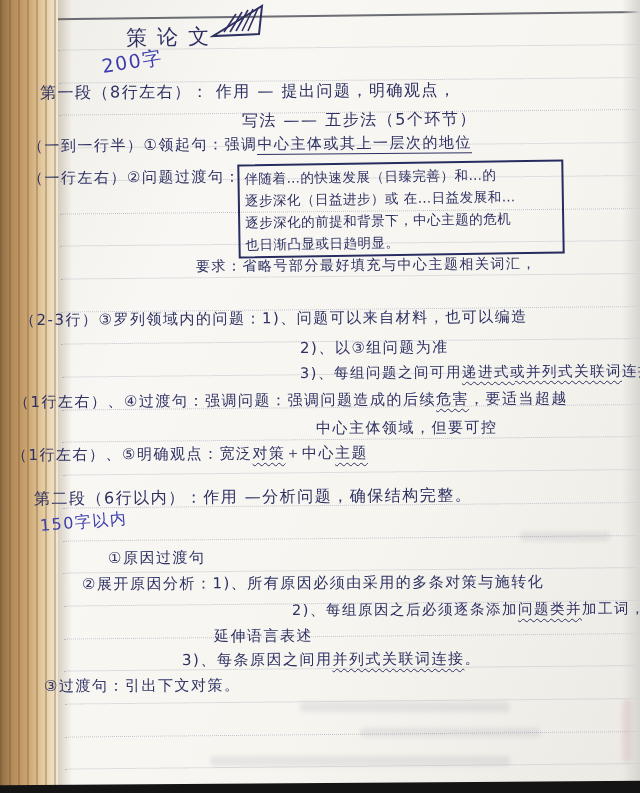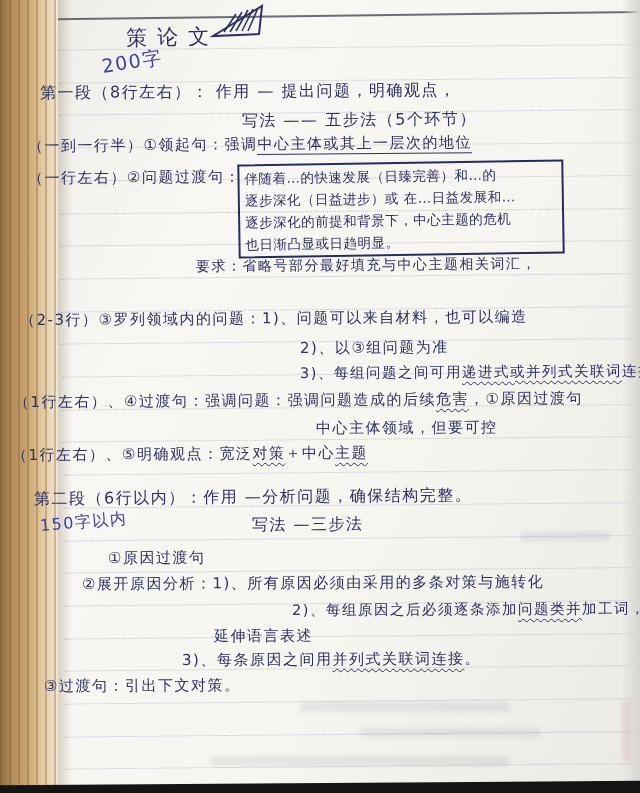--- a/index.html
+++ b/index.html
@@ -103,31 +103,30 @@
 
   <div class="hw" style="left:196px;top:258px;font-size:14px;transform:rotate(-.5deg);">要求：省略号部分最好填充与中心主题相关词汇，</div>
 
   <div class="hw" style="left:20px;top:311px;font-size:15px;transform:rotate(-.4deg);">（2-3行）③罗列领域内的问题：1)、问题可以来自材料，也可以编造</div>
   <div class="hw" style="left:300px;top:339px;font-size:15px;transform:rotate(-.4deg);">2)、以③组问题为准</div>
   <div class="hw" style="left:300px;top:364px;font-size:14.5px;transform:rotate(-.4deg);">
     <span>3)、每组问题之间可用</span><span class="wavy">递进式或并列式关联词</span><span>连接。</span>
   </div>
 
   <div class="hw" style="left:14px;top:393px;font-size:15px;transform:rotate(-.4deg);">
-    <span>（1行左右）、④过渡句：强调问题：强调问题造成的后续</span><span class="wavy">危害</span><span>，①原因过渡句</span>
+    <span>（1行左右）、④过渡句：强调问题：强调问题造成的后续</span><span class="wavy">危害</span><span>，要适当超越</span>
   </div>
   <div class="hw" style="left:316px;top:419px;font-size:15px;transform:rotate(-.3deg);">中心主体领域，但要可控</div>
 
   <div class="hw" style="left:12px;top:446px;font-size:15px;transform:rotate(-.4deg);">
     <span>（1行左右）、⑤明确观点：宽泛</span><span class="wavy">对策</span><span>＋中心</span><span class="wavy">主题</span>
   </div>
 
   <div class="hw" style="left:34px;top:489px;font-size:16px;transform:rotate(-.5deg);">第二段（6行以内）：作用 —分析问题，确保结构完整。</div>
   <div class="hw blue" style="left:40px;top:516px;font-size:16px;transform:rotate(-5deg);">150字以内</div>
-  <div class="hw" style="left:252px;top:515px;font-size:16px;transform:rotate(-.4deg);">写法 —三步法</div>
 
   <div class="hw" style="left:108px;top:549px;font-size:15px;transform:rotate(-.4deg);">①原因过渡句</div>
   <div class="hw" style="left:82px;top:575px;font-size:15px;transform:rotate(-.3deg);">②展开原因分析：1)、所有原因必须由采用的多条对策与施转化</div>
 
   <div class="hw" style="left:292px;top:601px;font-size:14.5px;transform:rotate(-.3deg);">
     <span>2)、每组原因之后必须逐条添加</span><span class="wavy">问题类并</span><span>加工词，</span>
   </div>
   <div class="hw" style="left:214px;top:627px;font-size:15px;transform:rotate(-.3deg);font-family:Liberation Serif, serif;">延伸语言表述</div>
   <div class="hw" style="left:182px;top:651px;font-size:15px;transform:rotate(-.3deg);">
     <span>3)、每条原因之间用</span><span class="wavy">并列式关联词连接</span><span>。</span>

